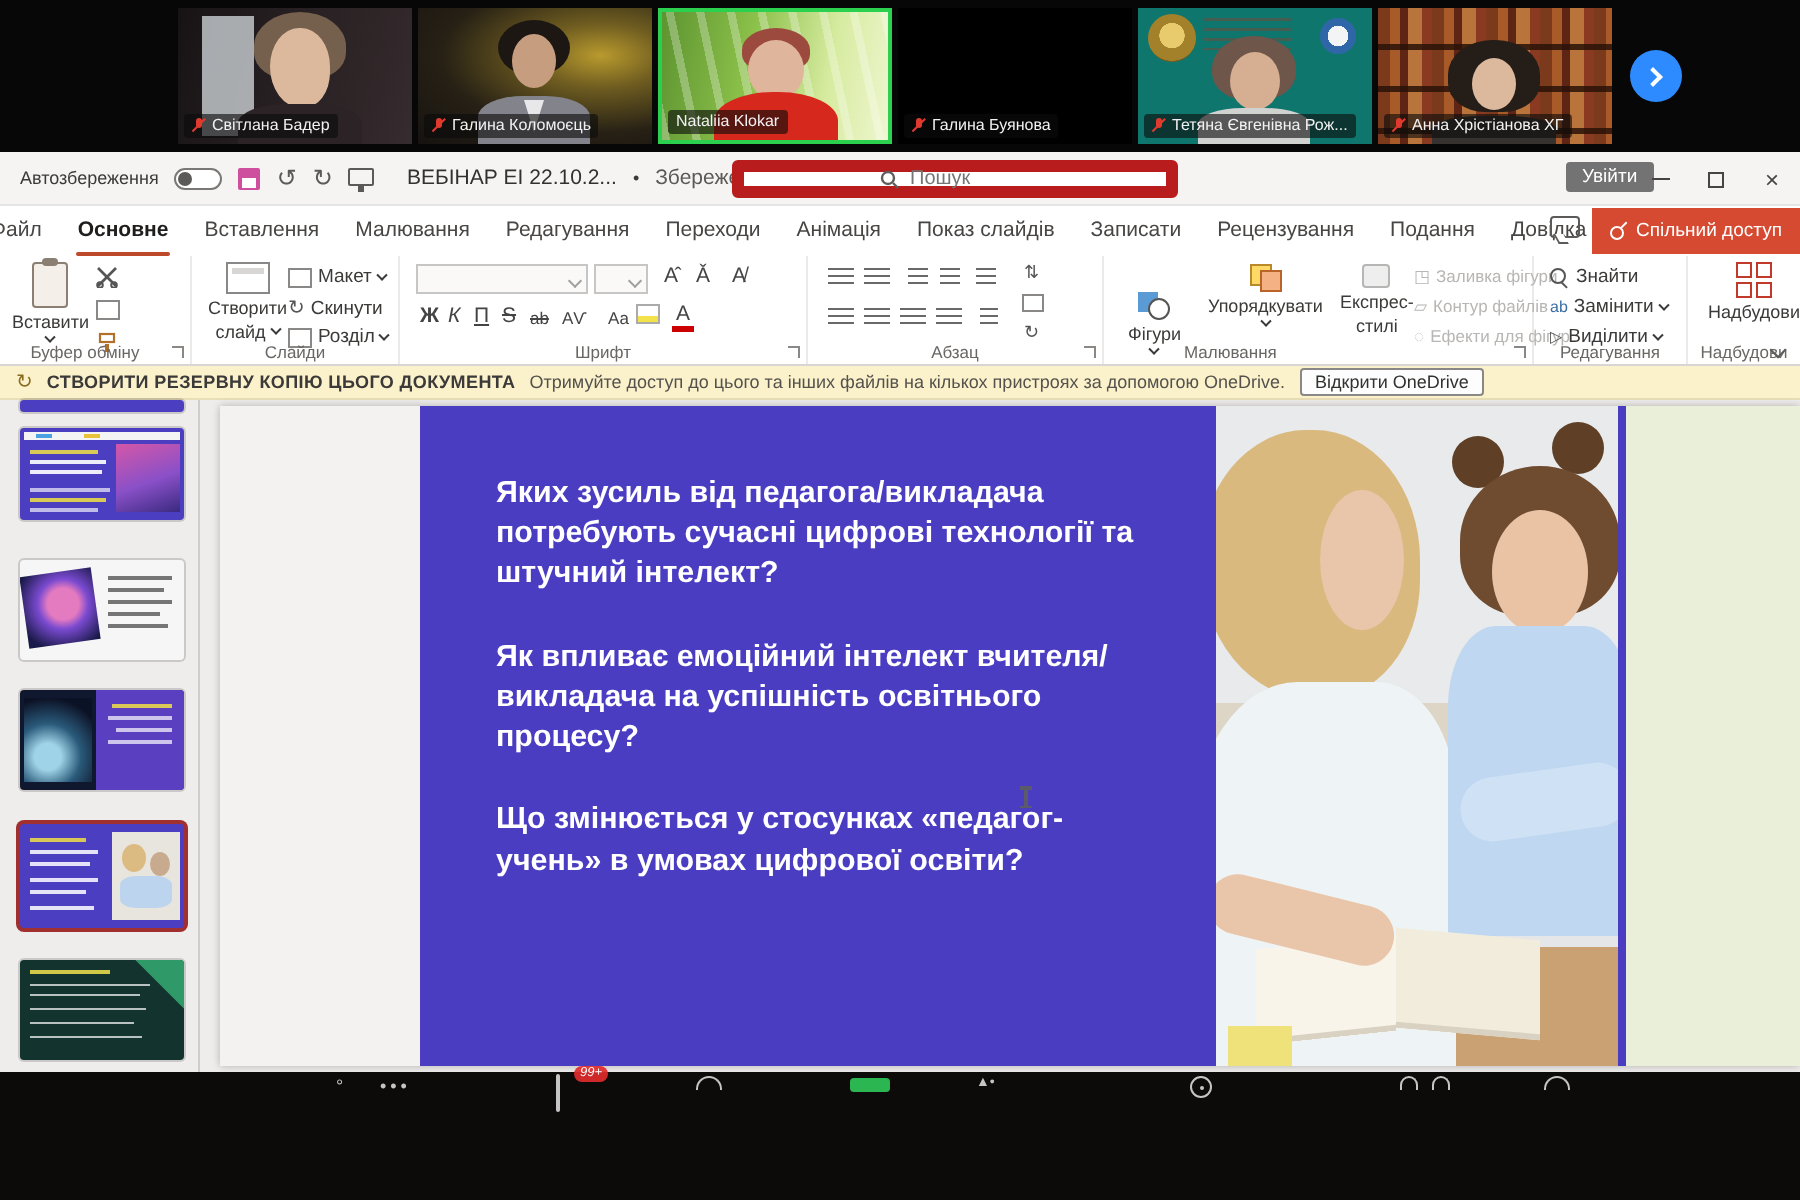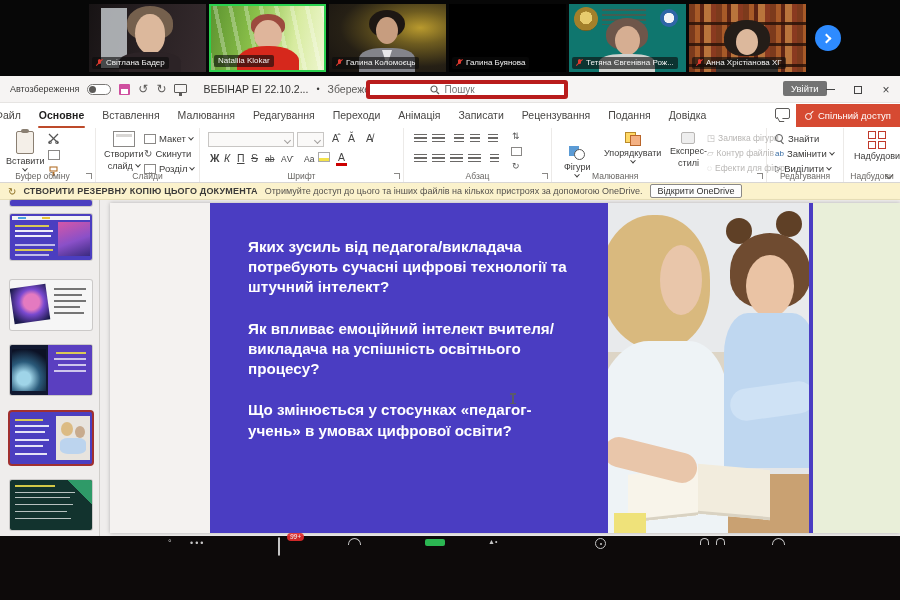--- a/index.html
+++ b/index.html
@@ -63,22 +63,22 @@
   #autosave-toggle i { position:absolute; left:1px; top:1px; width:7px; height:7px; border-radius:50%; background:#5c5a58; }
   .qat-ic { color:#5c5a58; font-size:12px; line-height:12px; }
   #save-icon { width:11px; height:11px; background:#cf4f9f; border-radius:1px; position:relative; }
   #save-icon::after { content:""; position:absolute; left:2px; bottom:1px; width:7px; height:5px; background:#fff; }
   #monitor-icon { width:13px; height:9px; border:1.2px solid #5c5a58; border-radius:1px; position:relative; margin-top:-2px; }
   #monitor-icon::after { content:""; position:absolute; left:4px; bottom:-4px; width:3px; height:3px; background:#5c5a58; }
   #doc-title { font-size:10.5px; color:#323130; margin-left:8px; white-space:nowrap; }
   #doc-saved { font-size:10.5px; color:#5c5a58; white-space:nowrap; display:flex; align-items:center; gap:4px;}
   .chv { display:inline-block; width:4px; height:4px; border-right:1.2px solid currentColor;
     border-bottom:1.2px solid currentColor; transform:rotate(45deg) translate(-1px,-1px); }
-  #search-box { position:absolute; left:366px; top:4px; width:202px; height:19px; background:#fff;
-    border:4px solid #b91c1c; border-radius:3px; display:flex; align-items:center; justify-content:center;
+  #search-box { position:absolute; left:366px; top:4px; width:223px; height:19px; background:#fff;
+    border:6px solid #b91c1c; border-radius:3px; display:flex; align-items:center; justify-content:center;
     gap:5px; color:#605e5c; }
   #search-box input { border:none; outline:none; width:60px; font-size:10px; color:#605e5c; background:transparent; }
   #signin-btn { position:absolute; left:783px; top:5px; background:#737373; color:#fff;
     font-size:9.5px; padding:2px 8px; border-radius:2px; }
   #win-controls { position:absolute; right:0; top:0; height:27px; display:flex; }
   #win-controls span { width:28px; height:27px; display:flex; align-items:center; justify-content:center; color:#444; font-size:12px; }
   #win-min i { width:9px; height:1px; background:#444; display:block; }
   #win-restore i { width:8px; height:8px; border:1px solid #444; display:block; }
 
   
@@ -205,37 +205,37 @@
     <div class="tile t1">
       <i class="window"></i>
       <i class="hair"></i>
       <i class="face"></i>
       <i class="body"></i>
       <span class="pname">
           <i class="mic"></i>
           <span>Світлана Бадер</span>
         </span>
     </div>
-    <div class="tile t2 active">
-      <i class="streaks"></i>
-      <i class="hair"></i>
-      <i class="face"></i>
-      <i class="body"></i>
-      <span class="pname">
-          <span>Nataliia Klokar</span>
-        </span>
-    </div>
     <div class="tile t3">
       <i class="hair"></i>
       <i class="face"></i>
       <i class="body"></i>
       <i class="shirt"></i>
       <span class="pname">
           <i class="mic"></i>
           <span>Галина Коломоєць</span>
+        </span>
+    </div>
+    <div class="tile t2 active">
+      <i class="streaks"></i>
+      <i class="hair"></i>
+      <i class="face"></i>
+      <i class="body"></i>
+      <span class="pname">
+          <span>Nataliia Klokar</span>
         </span>
     </div>
     <div class="tile t4">
       <span class="pname">
           <i class="mic"></i>
           <span>Галина Буянова</span>
         </span>
     </div>
     <div class="tile t5">
       <i class="emb1"></i>
@@ -300,20 +300,21 @@
 
 <div id="tabs-row">
   <div id="tabs">
     <span class="tab">Файл</span>
     <span class="tab active">Основне</span>
     <span class="tab">Вставлення</span>
     <span class="tab">Малювання</span>
     <span class="tab">Редагування</span>
     <span class="tab">Переходи</span>
     <span class="tab">Анімація</span>
+    <span class="tab">Показ слайдів</span>
     <span class="tab">Записати</span>
     <span class="tab">Рецензування</span>
     <span class="tab">Подання</span>
     <span class="tab">Довідка</span>
   </div>
   <span id="comment-icon"></span>
   <span id="share-btn">
       <i id="share-ic"></i>
       <span>Спільний доступ</span>
     </span>

